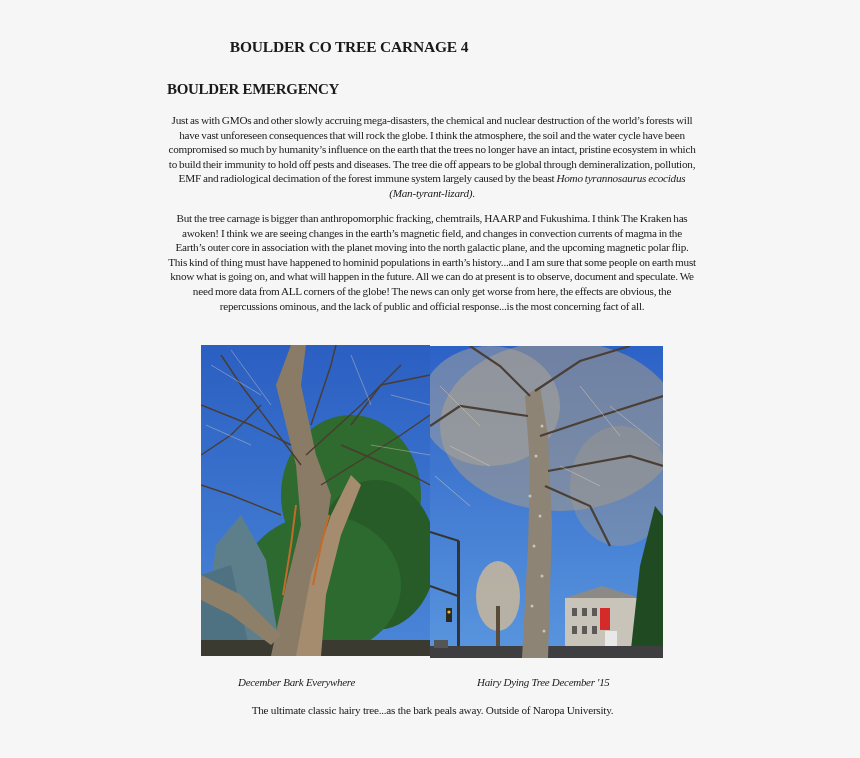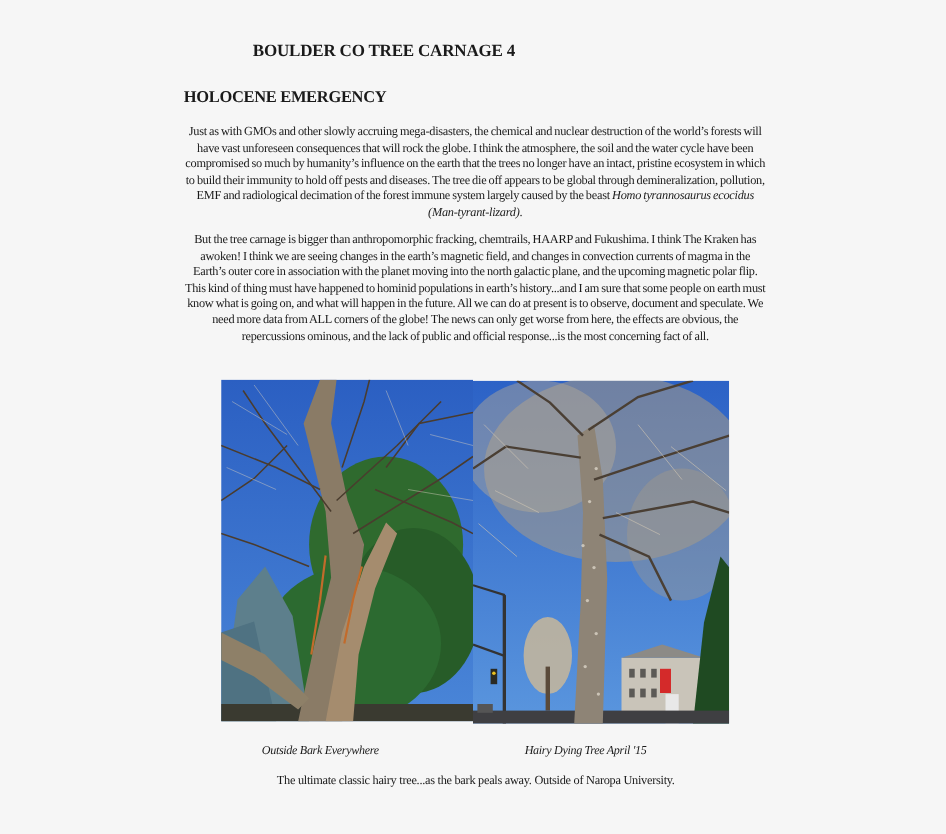--- a/index.html
+++ b/index.html
@@ -33,21 +33,21 @@
   .footnote {
     position:absolute; left:0; width:865px; top:704px; text-align:center;
     font-size:11.2px; letter-spacing:-0.25px;
   }
 </style>
 </head>
 <body>
 
 <div>
   <div class="title">BOULDER CO TREE CARNAGE 4</div>
-  <div class="heading">HOLOCENE EMERGENCY</div>
+  <div class="heading">BOULDER EMERGENCY</div>
 
   <div class="para p1"><span>Just as with GMOs and other slowly accruing mega-disasters, the chemical and nuclear destruction of the world’s forests will have vast unforeseen consequences that will rock the globe.  I think the atmosphere, the soil and the water cycle have been compromised so much by humanity’s influence on the earth that the trees no longer have an intact, pristine ecosystem in which to build their immunity to hold off pests and diseases. The tree die off appears to be global through demineralization, pollution, EMF and radiological decimation of the forest immune system largely caused by the beast </span><em>Homo tyrannosaurus ecocidus (Man-tyrant-lizard)</em><span>.</span></div>
 
   <div class="para p2">But the tree carnage is bigger than anthropomorphic fracking, chemtrails, HAARP and Fukushima. I think The Kraken has awoken! I think we are seeing changes in the earth’s magnetic field, and changes in convection currents of magma in the Earth’s outer core in association with the planet moving into the north galactic plane, and the upcoming magnetic polar flip. This kind of thing must have happened to hominid populations in earth’s history...and I am sure that some people on earth must know what is going on, and what will happen in the future. All we can do at present is to observe, document and speculate. We need more data from ALL corners of the globe! The news can only get worse from here, the effects are obvious, the repercussions ominous, and the lack of public and official response...is the most concerning fact of all.</div>
 
   <div class="photo left-photo">
     <svg width="229" height="311" viewBox="0 0 229 311">
       <defs>
         <linearGradient id="skyL" x1="0" y1="0" x2="0" y2="1">
           <stop offset="0" stop-color="#2b5fc2"></stop>
@@ -149,17 +149,17 @@
         <path d="M115,140 L160,160 L180,200"></path>
         <path d="M118,125 L200,110 L233,120"></path>
         <path d="M98,70 L30,60 L0,80"></path>
       </g>
       <g stroke="#d0c6b4" stroke-width="0.7" fill="none" opacity="0.8">
         <path d="M10,40 L50,80 M20,100 L60,120 M150,40 L190,90 M180,60 L230,100 M130,120 L170,140 M5,130 L40,160"></path>
       </g>
     </svg>
   </div>
 
-  <div class="cap cap-left">Outside Bark Everywhere</div>
-  <div class="cap cap-right">Hairy Dying Tree April '15</div>
+  <div class="cap cap-left">December Bark Everywhere</div>
+  <div class="cap cap-right">Hairy Dying Tree December '15</div>
 
   <div class="footnote">The ultimate classic hairy tree...as the bark peals away. Outside of Naropa University.</div>
 </div>
 
 </body></html>

